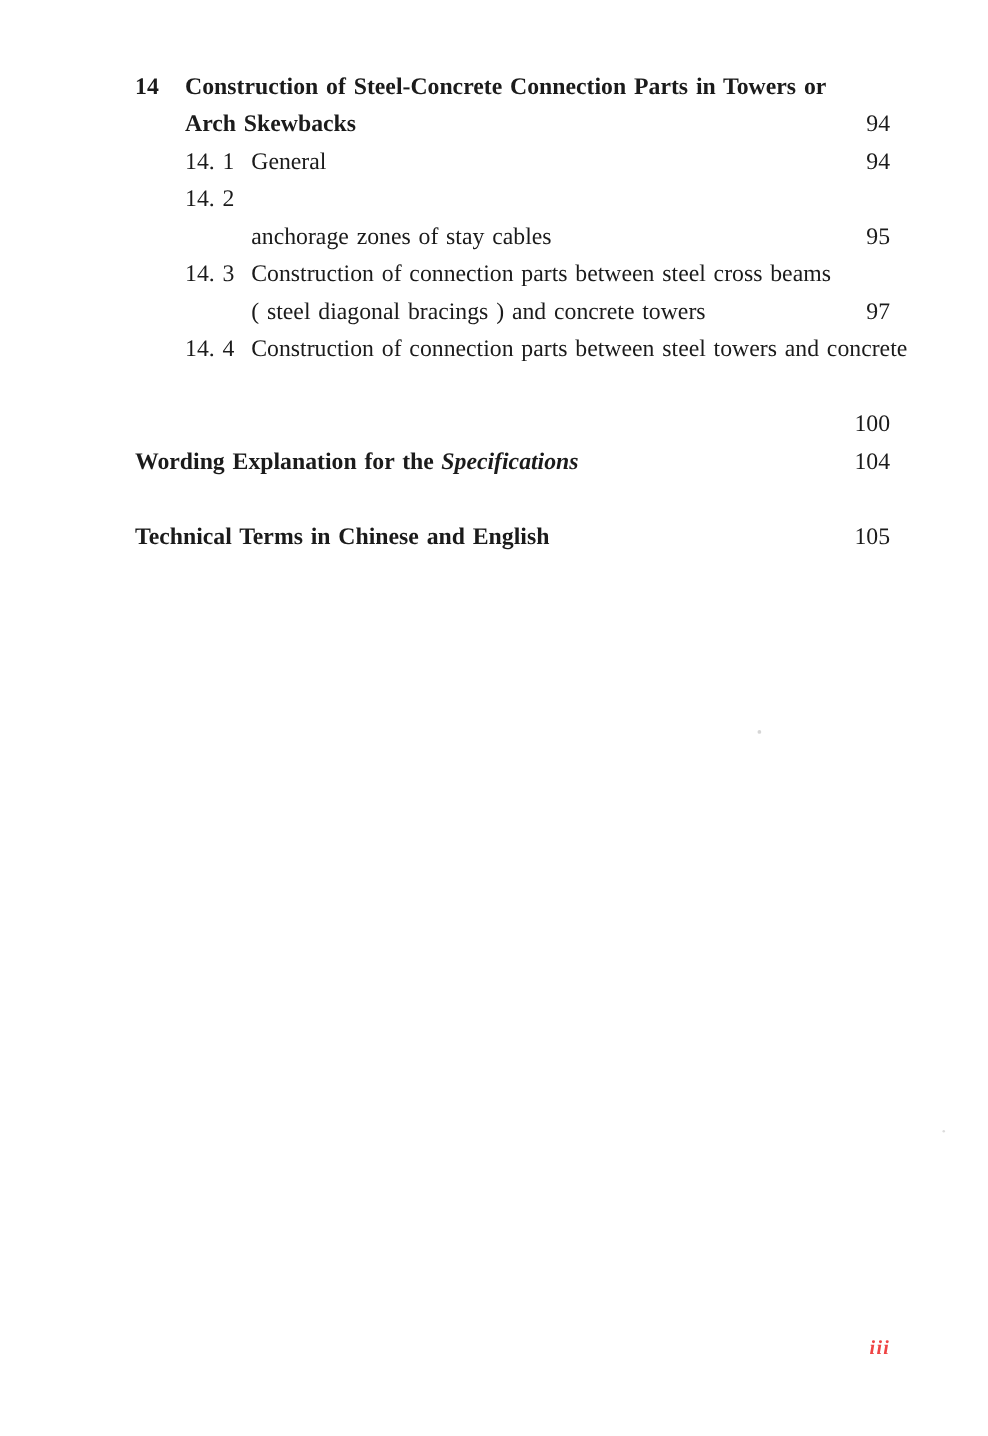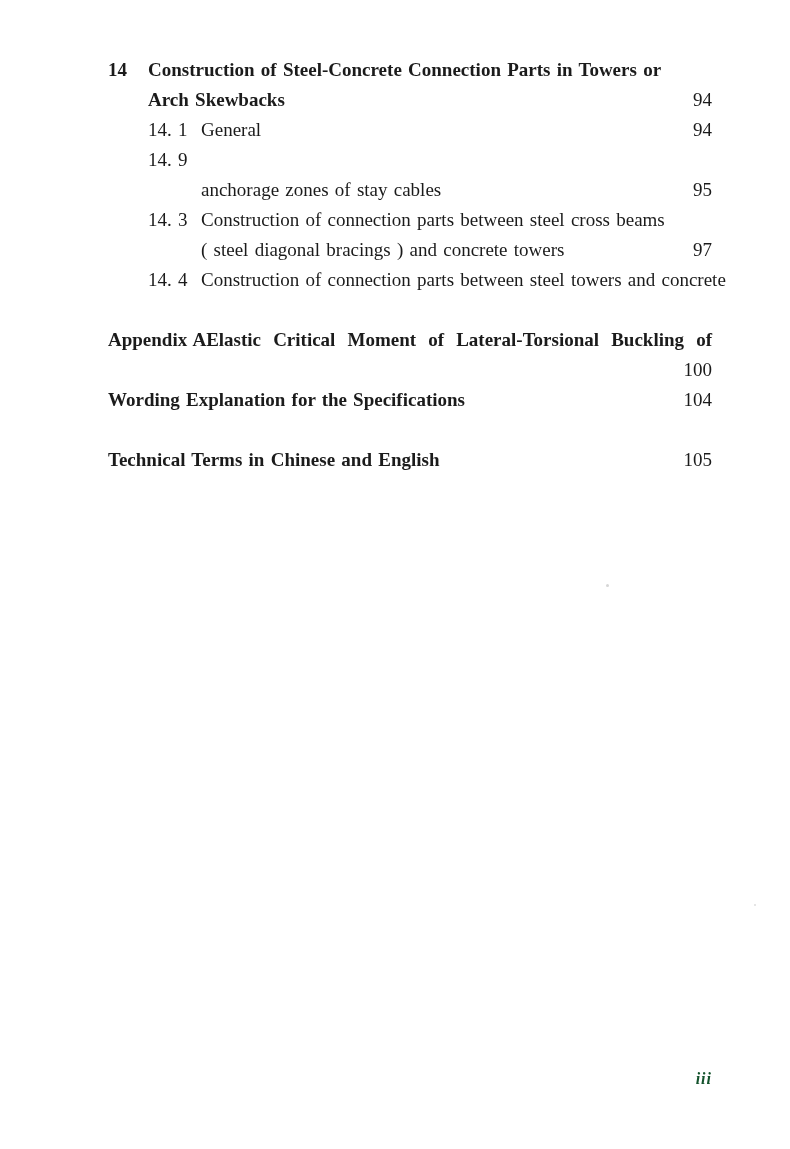--- a/index.html
+++ b/index.html
@@ -55,31 +55,32 @@
   .pg {
     flex: 0 0 auto;
     margin-left: auto;
     padding-left: 14px;
     text-align: right;
     font-weight: normal;
   }
   .spacer-30 { height: 30px; }
   .wording-italic {
     font-weight: bold;
+    font-style: italic;
     margin-left: 6px;
   }
   .folio {
     position: absolute;
     top: 1068px;
     right: 78px;
     font-size: 16px;
     line-height: 22px;
     font-style: italic;
     font-weight: bold;
-    color: #14532d;
+    color: #ef4444;
     letter-spacing: 1px;
   }
   .speck {
     position: absolute;
     background: #8a8a8a;
     border-radius: 50%;
   }
   .speck-1 { left: 606px; top: 584px; width: 3px; height: 3px; opacity: 0.35; }
   .speck-2 { left: 754px; top: 904px; width: 2px; height: 2px; opacity: 0.3; }
 </style>
@@ -101,21 +102,21 @@
 
   <div class="row">
     <span class="ind-40"></span>
     <span class="num-sub">14. 1</span>
     <span class="txt">General</span>
     <span class="pg">94</span>
   </div>
 
   <div class="row">
     <span class="ind-40"></span>
-    <span class="num-sub">14. 9</span>
+    <span class="num-sub">14. 2</span>
   </div>
 
   <div class="row">
     <span class="ind-93"></span>
     <span class="txt">anchorage zones of stay cables</span>
     <span class="pg">95</span>
   </div>
 
   <div class="row">
     <span class="ind-40"></span>
@@ -131,24 +132,20 @@
 
   <div class="row">
     <span class="ind-40"></span>
     <span class="num-sub">14. 4</span>
     <span class="txt just">Construction of connection parts between steel towers and concrete</span>
   </div>
 
 
   <div class="spacer-30"></div>
 
-  <div class="row">
-    <span class="lbl-appendix">Appendix A</span>
-    <span class="txt b just">Elastic Critical Moment of Lateral-Torsional Buckling of</span>
-  </div>
 
   <div class="row">
     <span class="ind-93" style="flex-basis:95px"></span>
     <span class="pg">100</span>
   </div>
 
   <div class="row">
     <span class="txt"><span class="b">Wording Explanation for the</span><span class="wording-italic">Specifications</span></span>
     <span class="pg">104</span>
   </div>

